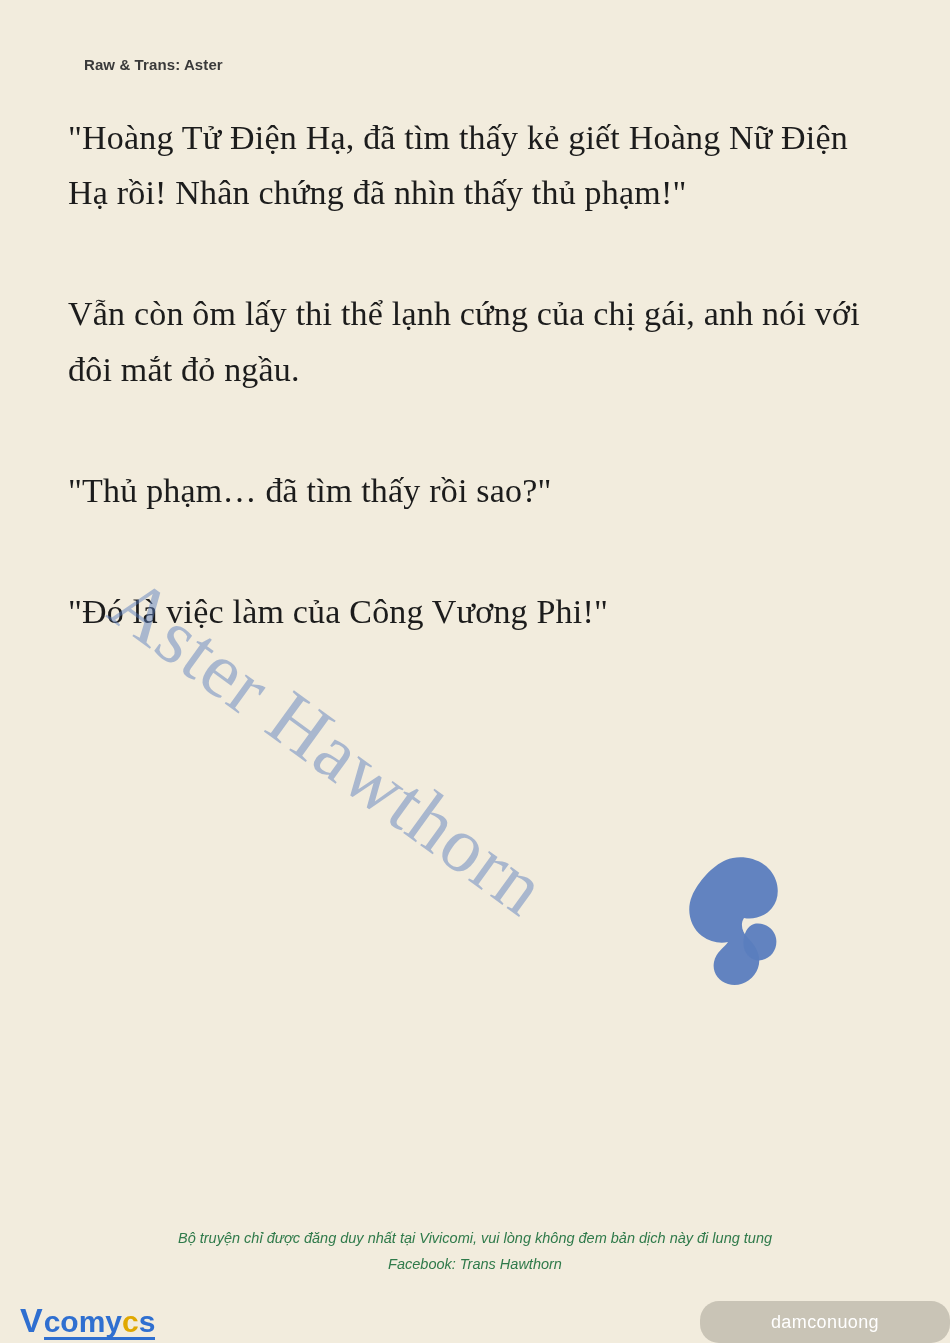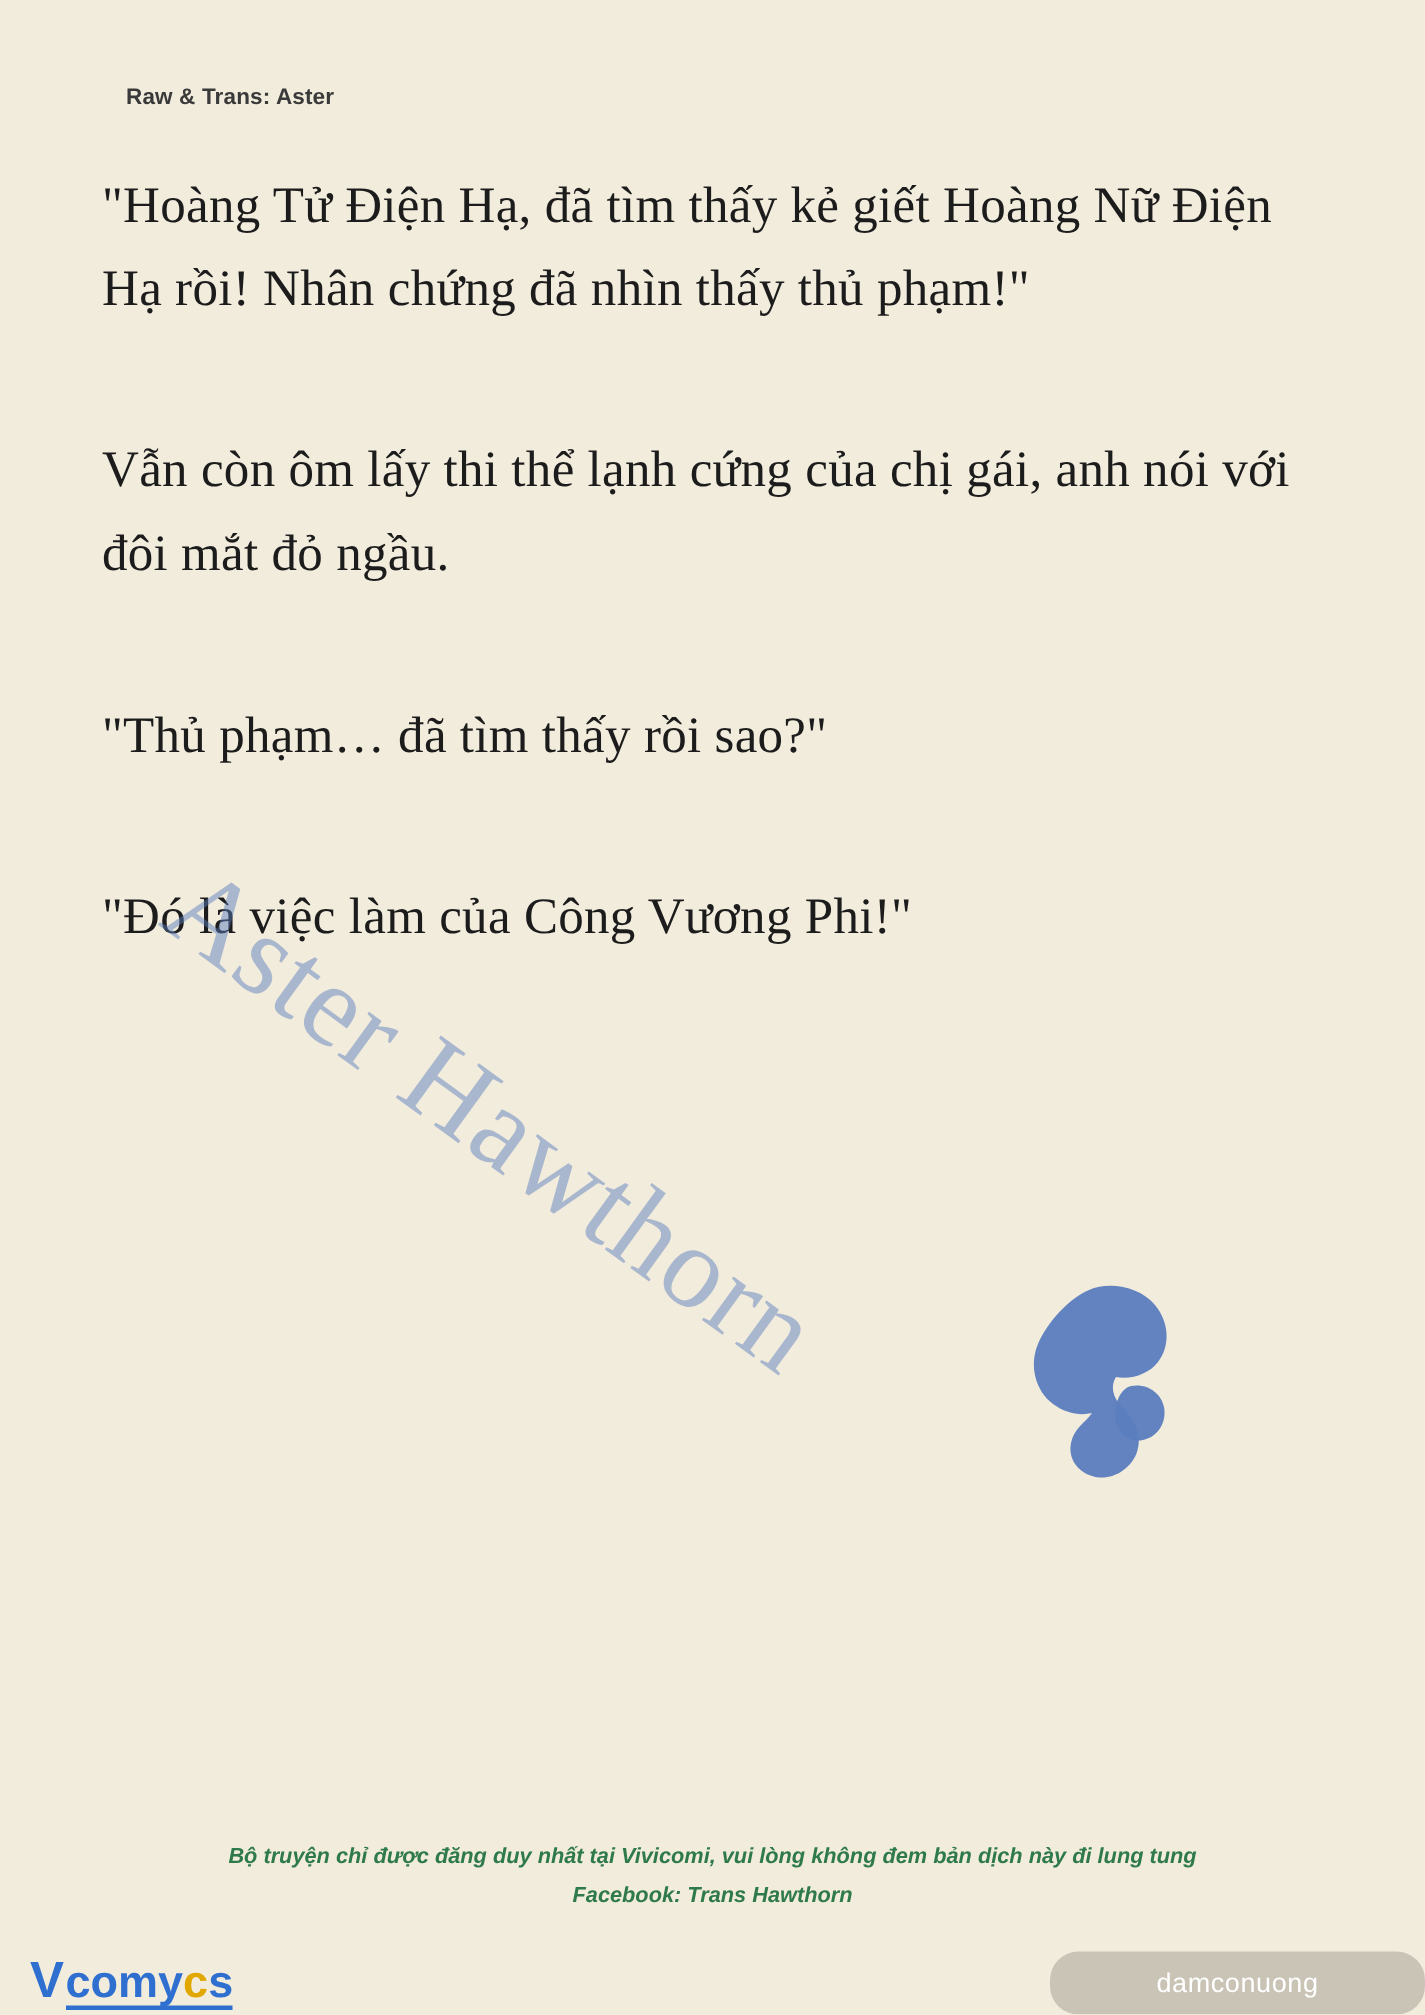--- a/index.html
+++ b/index.html
@@ -91,21 +91,21 @@
 
   
   #footer-notice {
     position: absolute;
     left: 0;
     right: 0;
     bottom: 66px;
     text-align: center;
     font-family: "Liberation Sans", sans-serif;
     font-size: 14.5px;
-    font-weight: bold;
+    font-weight: normal;
     font-style: italic;
     color: #2f7a4a;
     line-height: 1.75;
   }
   #footer-notice div { white-space: pre-wrap; }
 
   
   #bottom-bar {
     position: absolute;
     left: 0;

